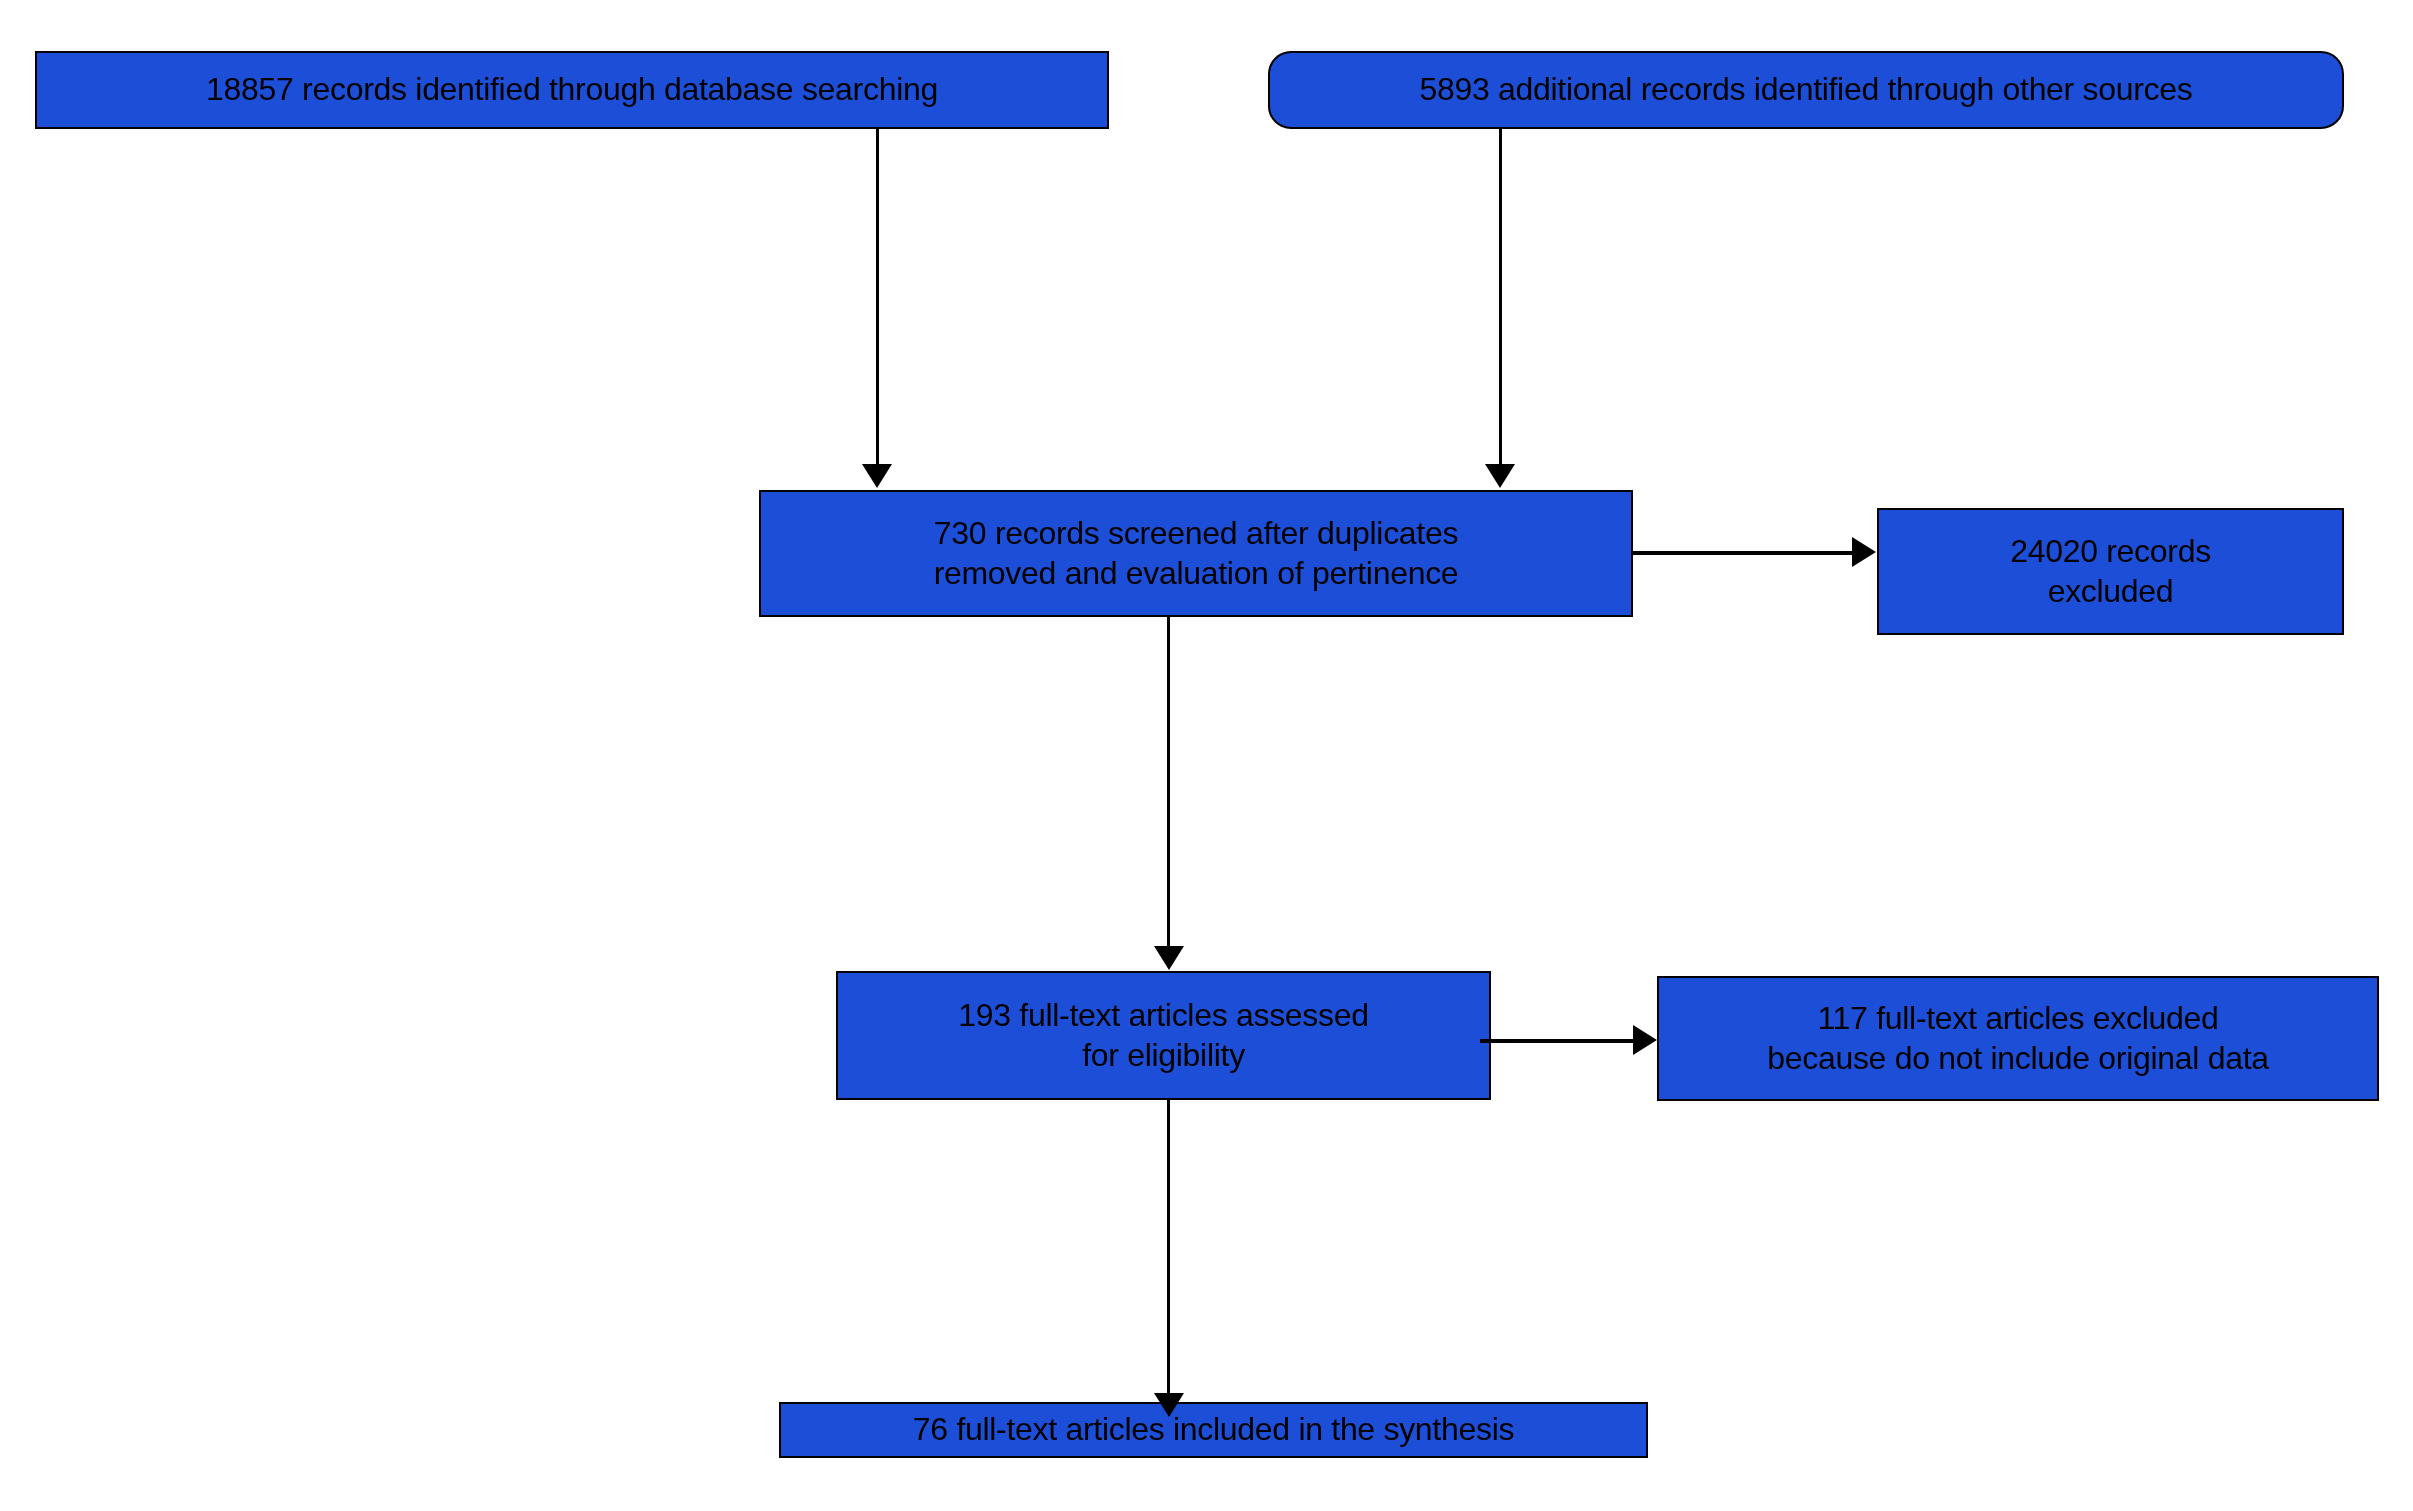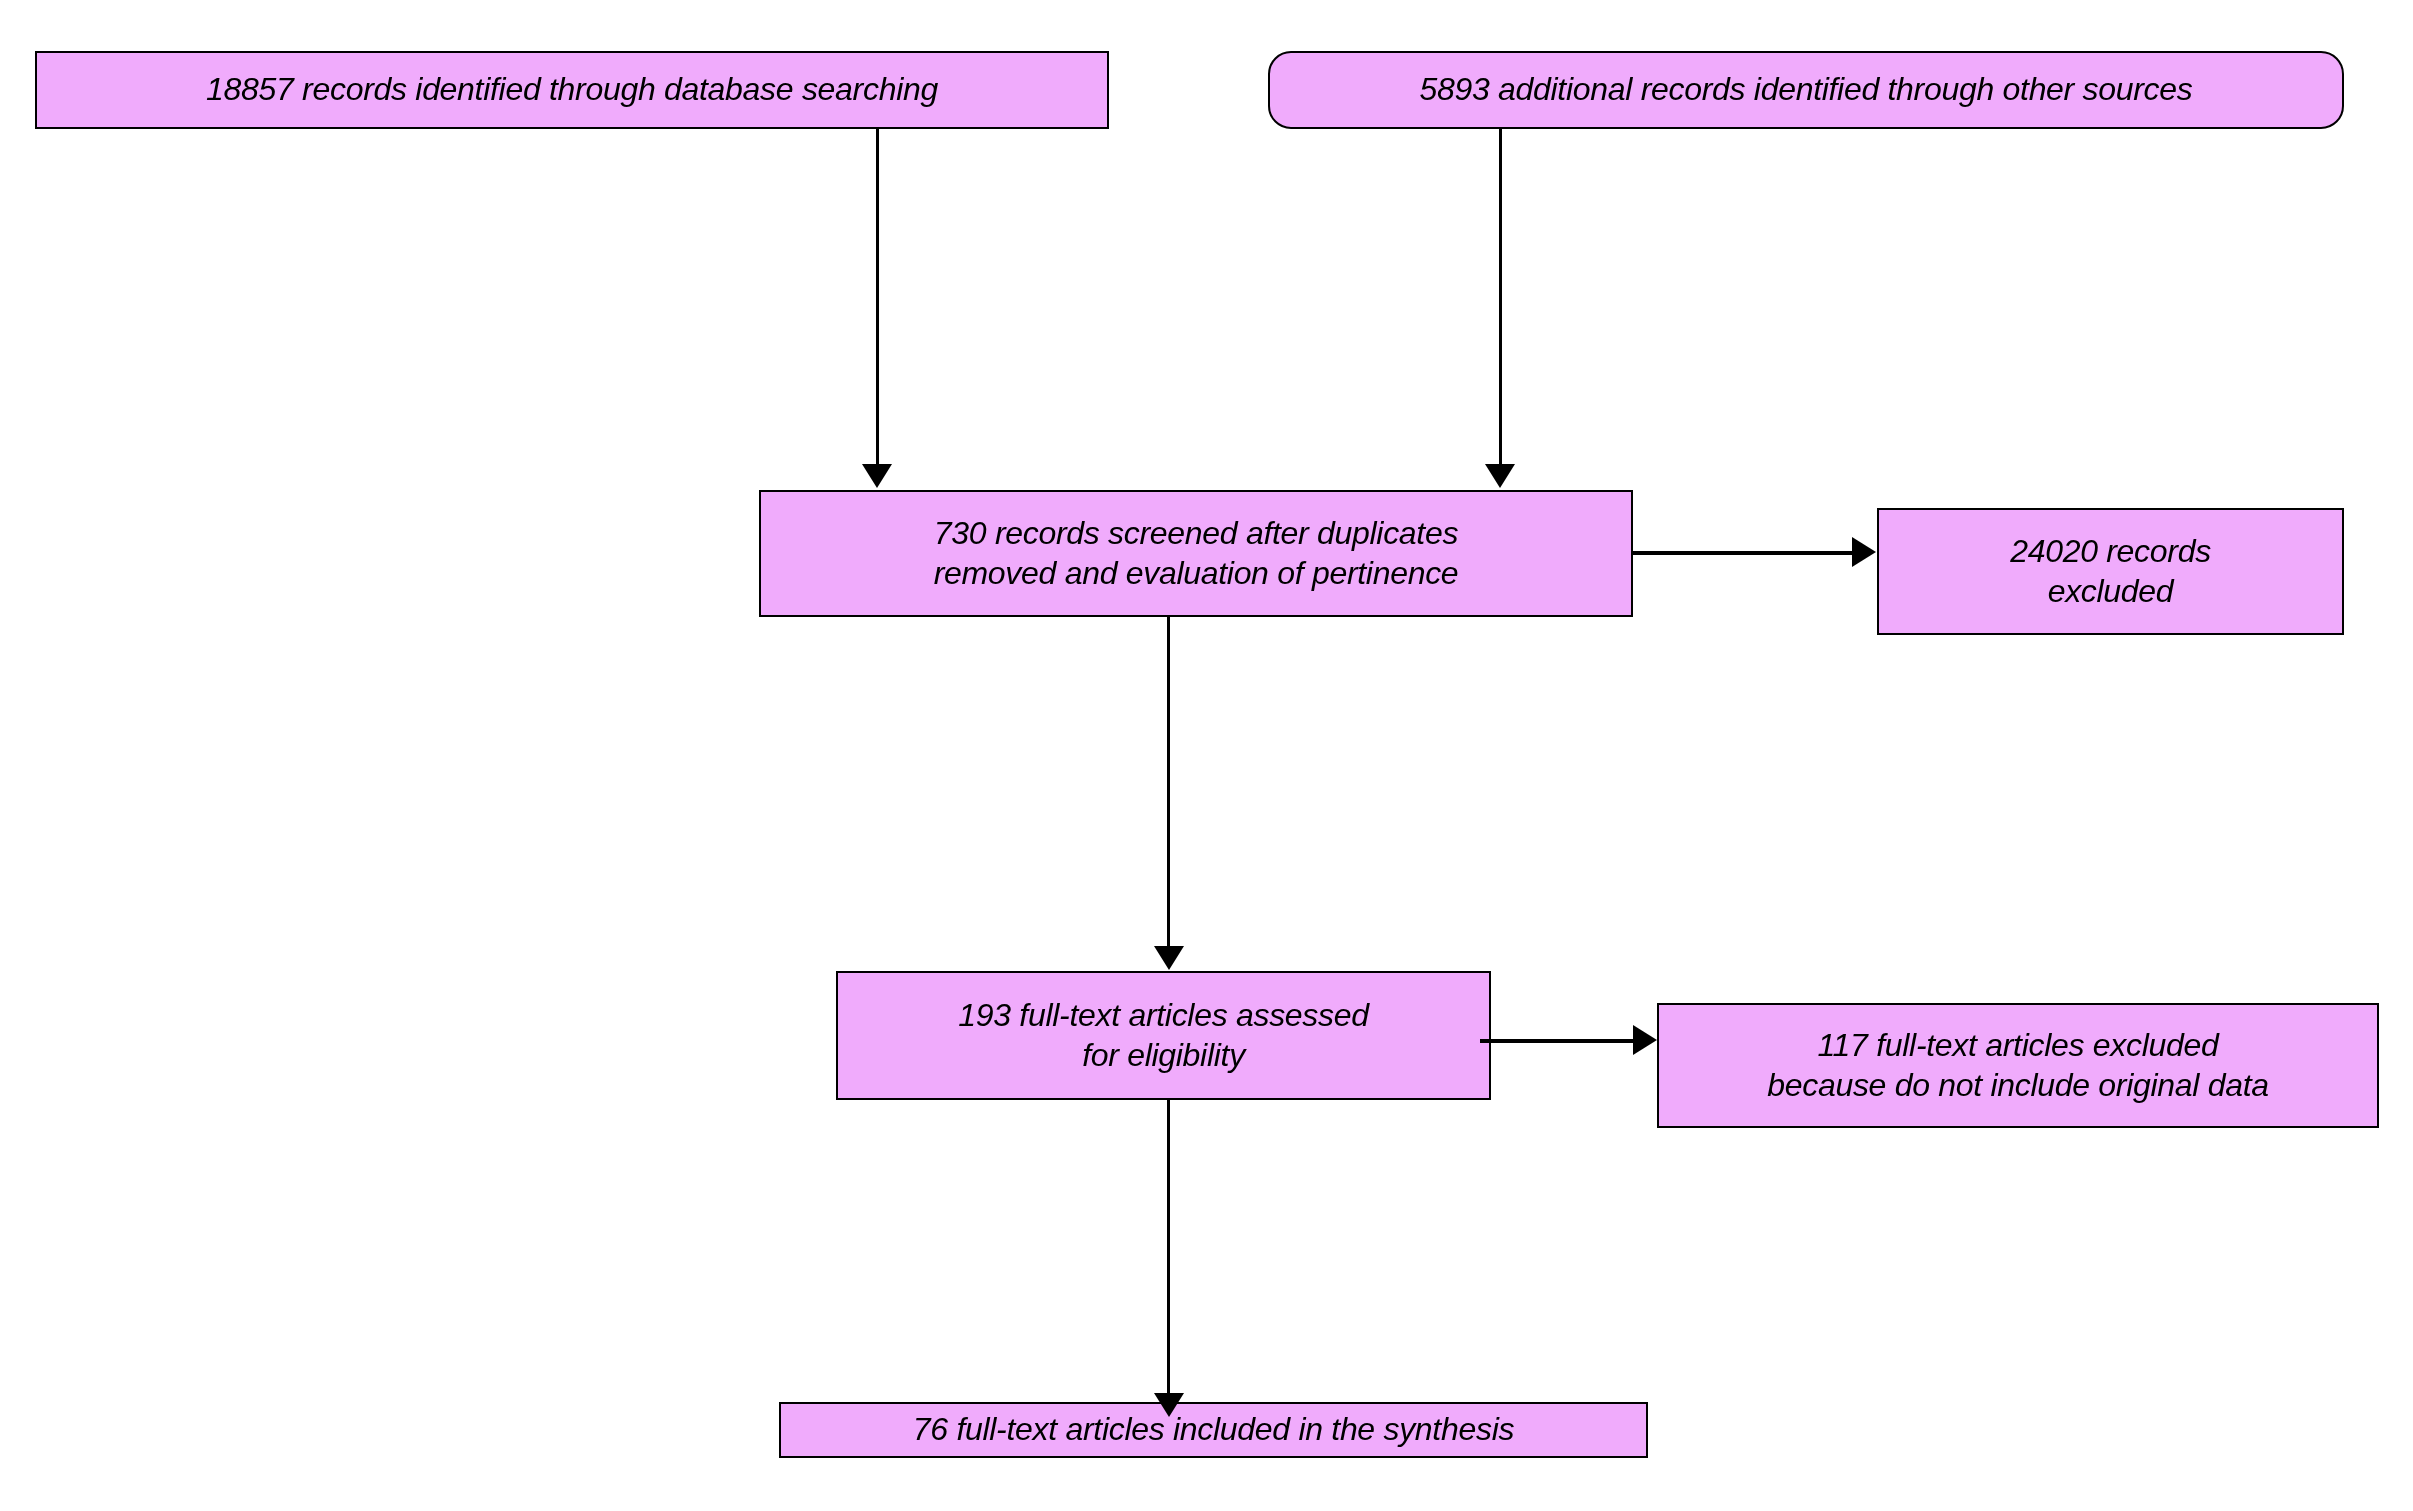--- a/index.html
+++ b/index.html
@@ -13,32 +13,31 @@
     width: 2413px;
     height: 1511px;
     background: #ffffff;
     overflow: hidden;
     font-family: "Liberation Sans", sans-serif;
   }
   .node {
     position: absolute;
     box-sizing: border-box;
     border: 2.6px solid #000000;
-    background: #f0abfc;
+    background: #1d4ed8;
     display: flex;
     align-items: center;
     justify-content: center;
     text-align: center;
     color: #000000;
     font-family: "Liberation Sans", sans-serif;
     font-size: 32px;
     line-height: 1.22;
     letter-spacing: -0.3px;
     padding: 0 9.2px;
-    font-style: italic;
   }
   .node .txt {
     display: block;
     width: 100%;
     white-space: pre-line;
   }
 
   
   .vline {
     position: absolute;
@@ -66,21 +65,21 @@
     border-bottom: 15.3px solid transparent;
     border-left: 24.5px solid #000000;
   }
 
   
   #box-db        { left: 35px;   top: 51px;  width: 1074px; height: 78px; }
   #box-other     { left: 1268px; top: 51px;  width: 1076px; height: 78px; border-radius: 23px; }
   #box-screened  { left: 759px; top: 490px;  width: 874px; height: 127px; }
   #box-excluded  { left: 1877px; top: 490px;  width: 467px;  height: 127px; margin-top: 18px; }
   #box-fulltext  { left: 836px; top: 971px; width: 655px; height: 129px; }
-  #box-ftexcl    { left: 1657px; top: 976px; width: 722px; height: 125px; margin-top: 27px; }
+  #box-ftexcl    { left: 1657px; top: 976px; width: 722px; height: 125px; }
   #box-included  { left: 779px; top: 1402px; width: 869px; height: 56px; }
 
   
   
   #conn-db-v      { left: 876px; top: 129px;  height: 336px; }
   #conn-db-a      { left: 862px; top: 464px; }
   
   #conn-other-v   { left: 1499px; top: 129px;  height: 336px; }
   #conn-other-a   { left: 1485px; top: 464px; }
   

